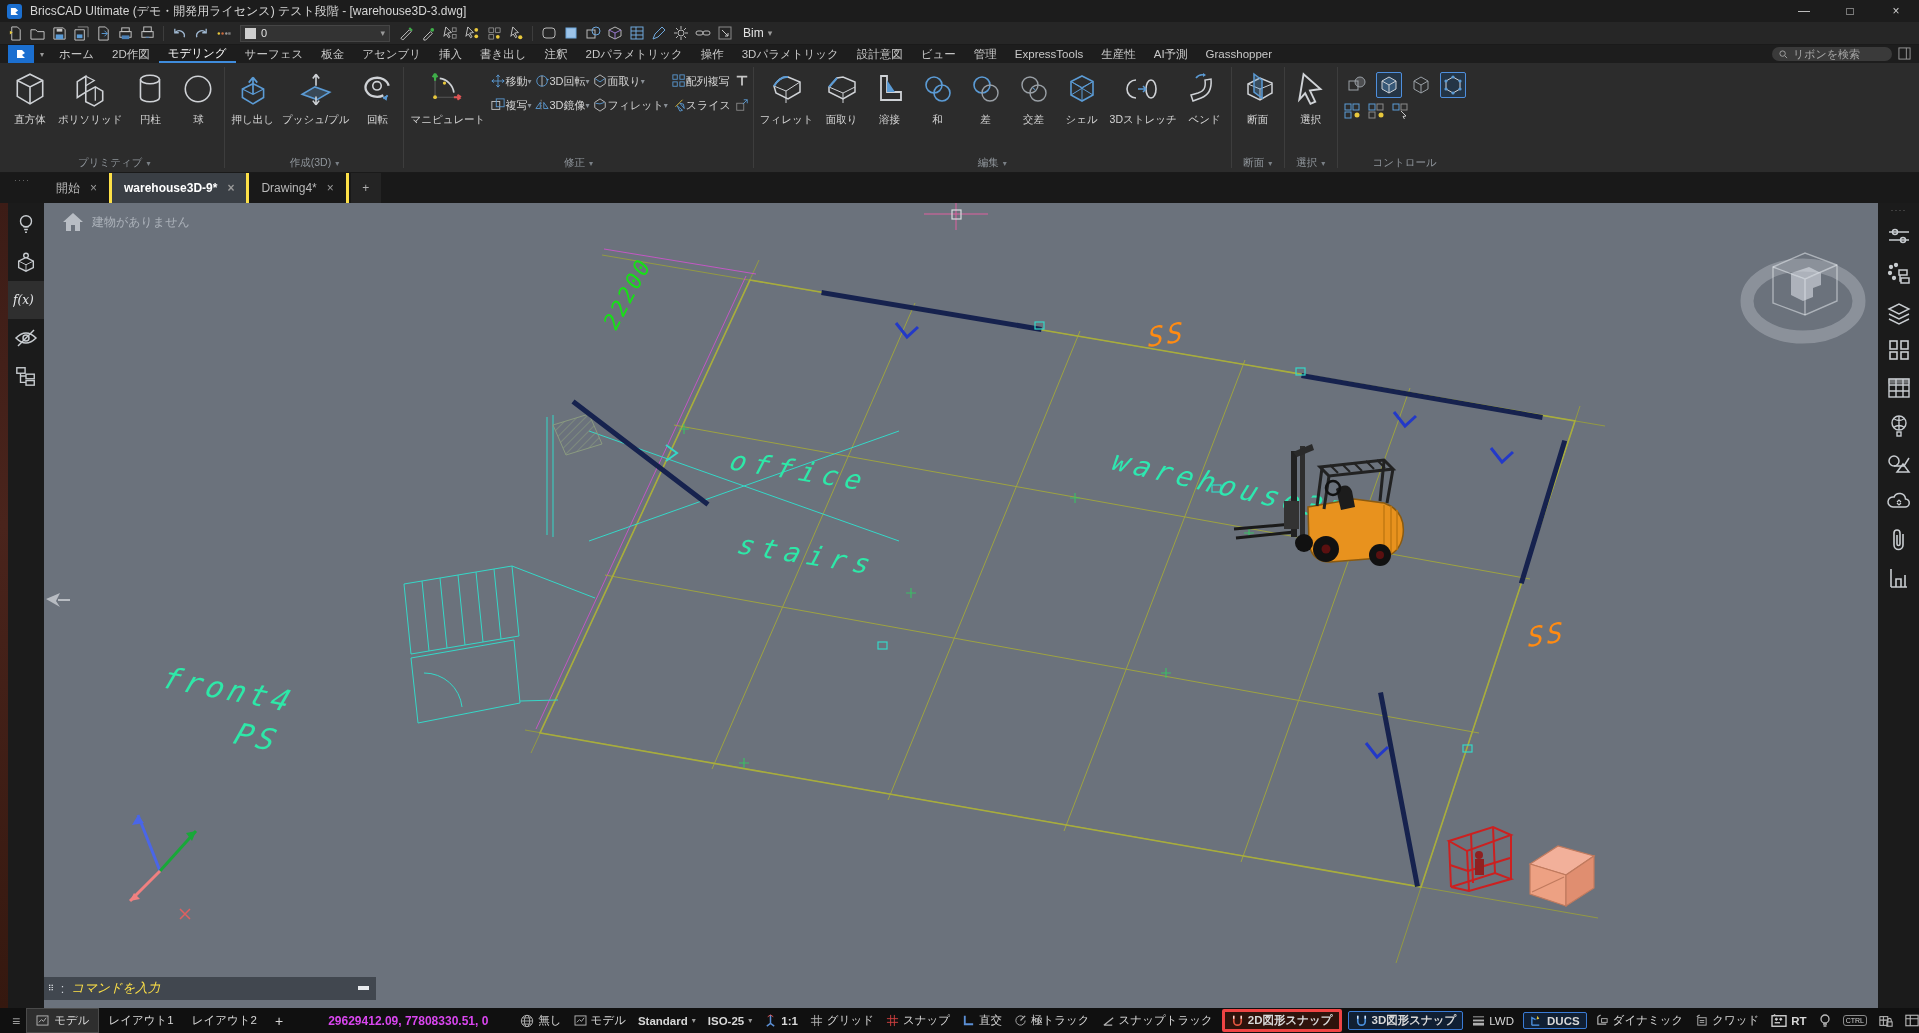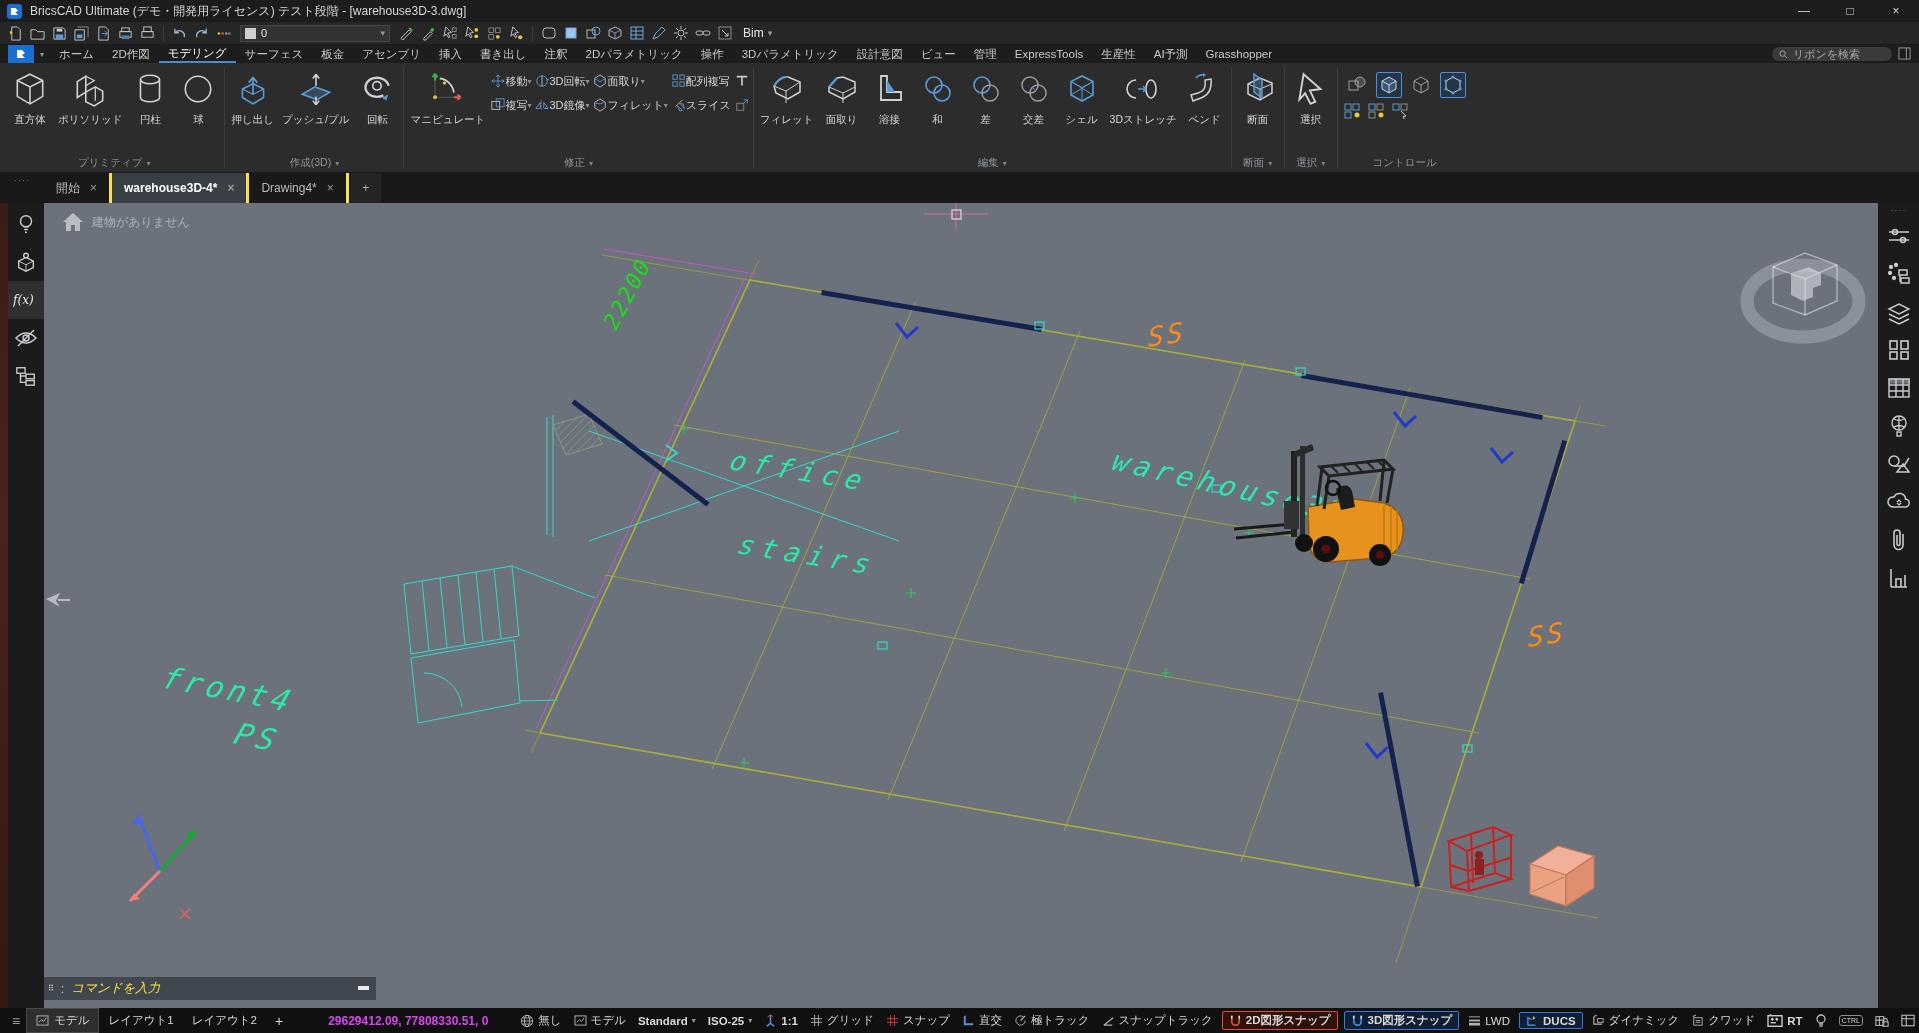--- a/index.html
+++ b/index.html
@@ -81,21 +81,21 @@
   #cmdbar .minim { position:absolute; right:7px; top:9px; width:11px; height:4px; background:#e8ebee;}
 
   
   #statusbar { height:25px; background:#101010; display:flex; align-items:center; color:#d8d8d8; font-size:11.5px; gap:0; flex:0 0 auto; padding:0 6px; white-space:nowrap;}
   .sitem { display:flex; align-items:center; gap:4px; padding:0 6px; height:100%;}
   .sitem .chev{font-size:8px; color:#9a9a9a}
   .stabs { display:flex; height:100%; align-items:stretch;}
   .stab { display:flex; align-items:center; gap:5px; padding:0 9px;}
   .stab.active { background:#2e2e2e; border:1px solid #4a4a4a;}
   .sbox { display:flex; align-items:center; gap:4px; padding:1px 6px; border-radius:2px; margin:0 3px;}
-  .sbox.red { border:1px solid #ef4444; background:#2e130c;}
+  .sbox.red { border:3px solid #ef4444; background:#2e130c;}
   .sbox.blue { border:1px solid #3a7bd5; background:#101f33;}
   .scoords { margin:0 26px 0 36px; color:#d946ef; font-weight:bold; font-size:12px;}
   .ctrlbadge{ border:1px solid #8a8a8a; border-radius:3px; font-size:7px; color:#cfcfcf; padding:1px 2px;}
 </style>
 </head>
 <body>
 
 <div id="app">
 
   <div id="titlebar">
@@ -707,21 +707,21 @@
     </div>
   </div>
 
   <div id="docbar">
     <span class="raildots">····</span>
     <span class="dtab">
         <span>開始</span>
         <span class="x">×</span>
       </span>
     <span class="dtab active">
-        <span>warehouse3D-4*</span>
+        <span>warehouse3D-9*</span>
         <span class="x">×</span>
       </span>
     <span class="dtab">
         <span>Drawing4*</span>
         <span class="x">×</span>
       </span>
     <span class="dplus">+</span>
   </div>
 
   <div id="main">

